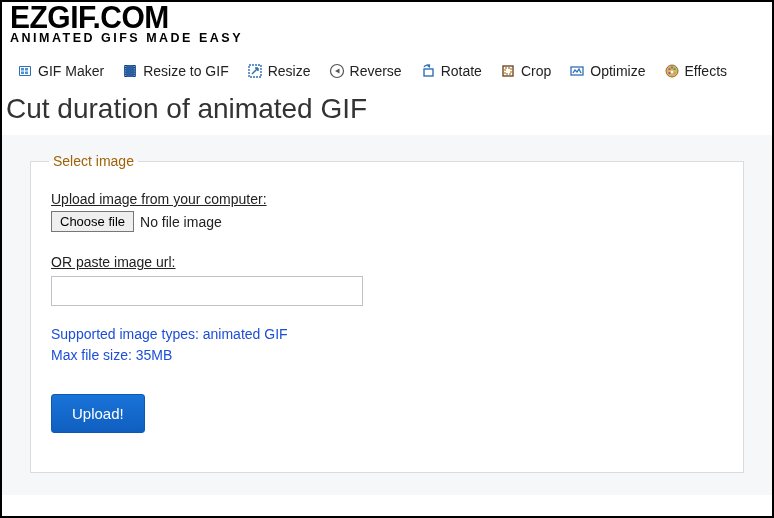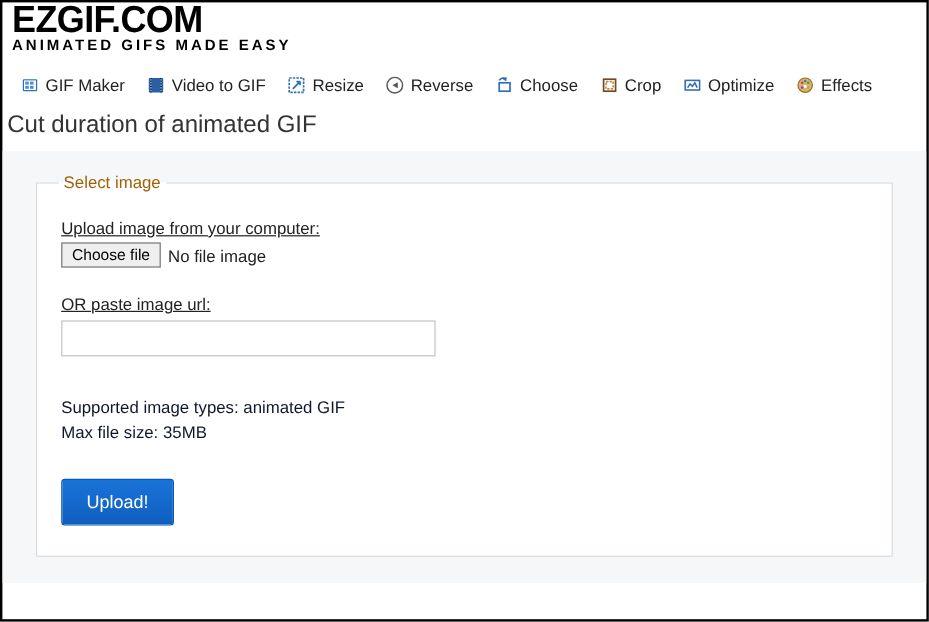--- a/index.html
+++ b/index.html
@@ -62,21 +62,21 @@
     width: 16px;
     height: 16px;
     display: flex;
     align-items: center;
     justify-content: center;
     flex-shrink: 0;
   }
 
   
   .page-title {
-    font-size: 20px;
+    font-size: 28px;
     font-weight: 400;
     color: #333;
     margin: 8px 0 0 4px;
   }
 
   
   .content-area {
     margin-top: 10px;
     background: #f6f7f8;
     padding: 18px 28px 22px 28px;
@@ -121,23 +121,23 @@
     width: 312px;
     height: 30px;
     border: 1px solid #bfc3c7;
     padding: 4px 6px;
     font: inherit;
     margin-top: 6px;
     background: #fff;
   }
 
   .support-block {
-    margin-top: 32px;
-    font-size: 14px;
-    color: #0f172a;
+    margin-top: 18px;
+    font-size: 14px;
+    color: #1d4ed8;
     line-height: 1.5;
   }
 
   .upload-btn {
     margin-top: 28px;
     background: #1165c7;
     background: linear-gradient(#1a73d8, #0f5fc0);
     border: 1px solid #0c58b4;
     color: #fff;
     font-size: 15px;
@@ -181,21 +181,21 @@
         <rect x="3" y="7.4" width="1.5" height="1.2" fill="#6fa6de"></rect>
         <rect x="3" y="9.6" width="1.5" height="1.2" fill="#6fa6de"></rect>
         <rect x="3" y="11.8" width="1.5" height="1.2" fill="#6fa6de"></rect>
         <rect x="11.5" y="3" width="1.5" height="1.2" fill="#6fa6de"></rect>
         <rect x="11.5" y="5.2" width="1.5" height="1.2" fill="#6fa6de"></rect>
         <rect x="11.5" y="7.4" width="1.5" height="1.2" fill="#6fa6de"></rect>
         <rect x="11.5" y="9.6" width="1.5" height="1.2" fill="#6fa6de"></rect>
         <rect x="11.5" y="11.8" width="1.5" height="1.2" fill="#6fa6de"></rect>
       </svg>
     </span>
-    <span>Video to GIF</span>
+    <span>Resize to GIF</span>
   </div>
 
   <div class="nav-item">
     <span class="nav-icon">
       <svg viewBox="0 0 16 16" width="16" height="16">
         <rect x="2" y="2" width="12" height="12" fill="none" stroke="#2f6fb5" stroke-width="1.4" stroke-dasharray="2 1"></rect>
         <path d="M5 11 L11 5 M11 5 L8 5 M11 5 L11 8" stroke="#2f6fb5" stroke-width="1.5" fill="none"></path>
       </svg>
     </span>
     <span>Resize</span>
@@ -212,21 +212,21 @@
   </div>
 
   <div class="nav-item">
     <span class="nav-icon">
       <svg viewBox="0 0 16 16" width="16" height="16">
         <rect x="4" y="6" width="9" height="7" fill="none" stroke="#2f6fb5" stroke-width="1.4"></rect>
         <path d="M4 4 A4 4 0 0 1 10 3" fill="none" stroke="#2f6fb5" stroke-width="1.4"></path>
         <path d="M10 1 L10 5 L7 3 Z" fill="#2f6fb5"></path>
       </svg>
     </span>
-    <span>Choose</span>
+    <span>Rotate</span>
   </div>
 
   <div class="nav-item">
     <span class="nav-icon">
       <svg viewBox="0 0 16 16" width="16" height="16">
         <rect x="3" y="3" width="10" height="10" fill="none" stroke="#6b4a2a" stroke-width="1.4"></rect>
         <rect x="5" y="5" width="6" height="6" fill="none" stroke="#c98b3a" stroke-width="1.4" stroke-dasharray="2 1"></rect>
       </svg>
     </span>
     <span>Crop</span>

